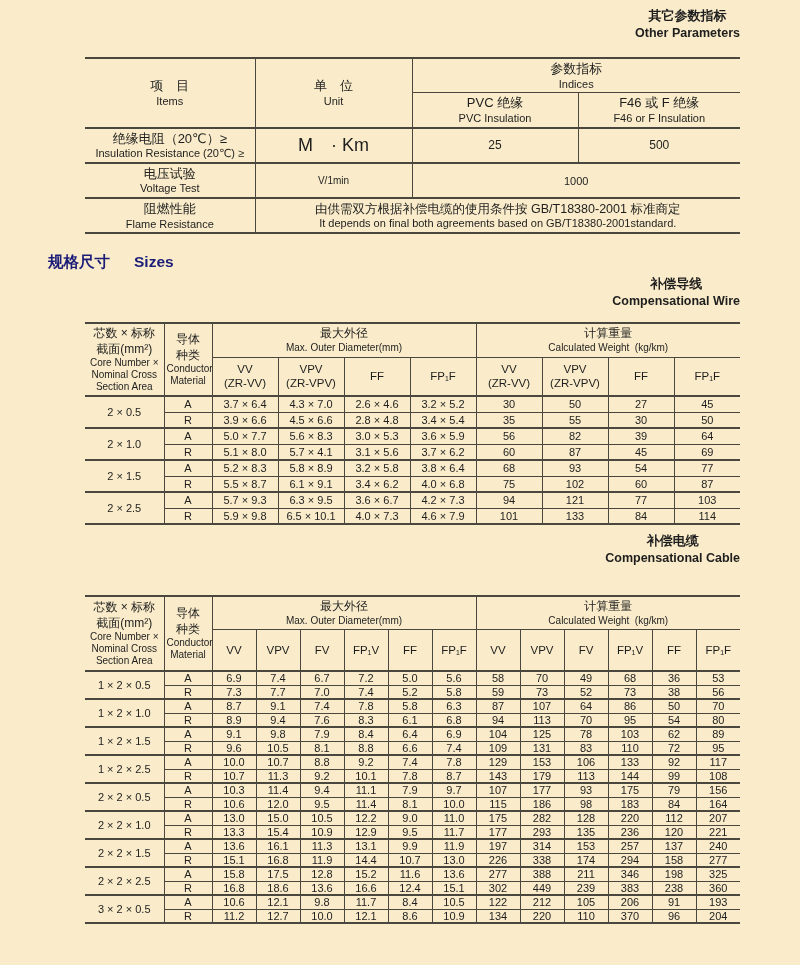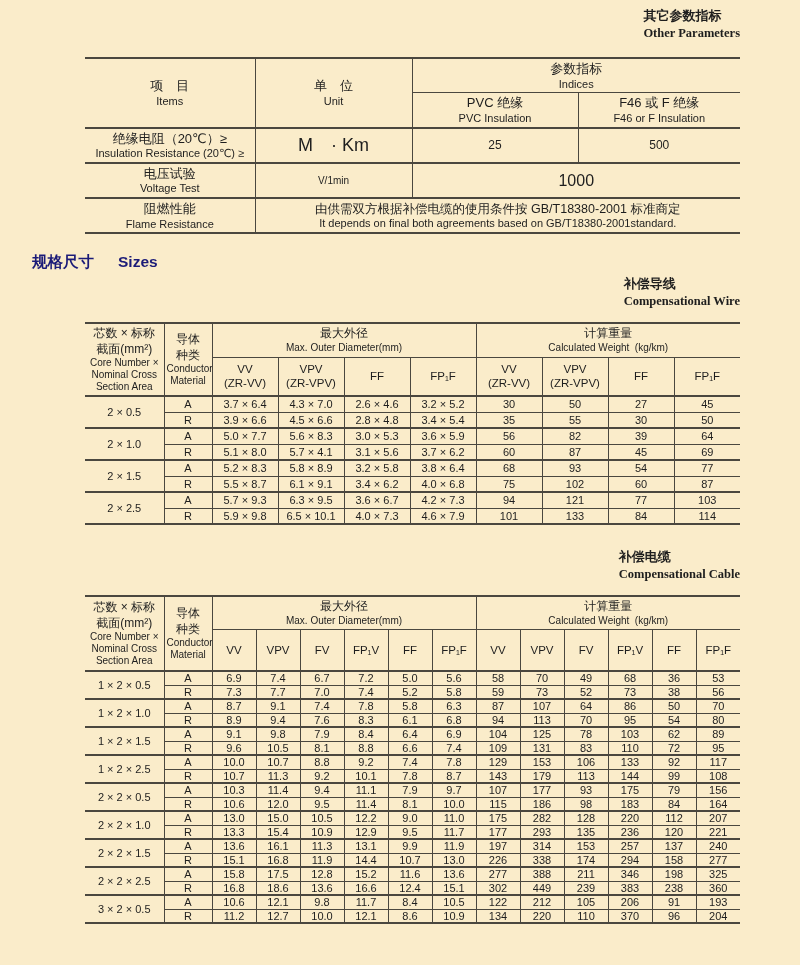--- a/index.html
+++ b/index.html
@@ -5,24 +5,24 @@
   * { box-sizing: border-box; }
   html, body { margin: 0; padding: 0; }
   body {
     width: 800px; height: 965px;
     position: relative;
     background: var(--background, #FAECCA);
     color: var(--text, #1E1E1E);
     font-family: "Liberation Sans", "DejaVu Sans", sans-serif;
     overflow: hidden;
   }
-  .rtitle { position: absolute; right: 60px; text-align: left; line-height: 1.3; font-family: Liberation Serif, serif; }
+  .rtitle { position: absolute; right: 60px; text-align: center; line-height: 1.3; }
   .rz { font-size: 13px; font-weight: 700; }
   .re { font-size: 12.5px; font-weight: 700; }
-  .sect { position: absolute; top: 252px; left: 32px; color: var(--accent_blue, #1B1B78); font-weight: 700; font-size: 15.5px; }
+  .sect { position: absolute; top: 252px; left: 48px; color: var(--accent_blue, #1B1B78); font-weight: 700; font-size: 15.5px; }
   .sect .se { margin-left: 24px; }
 
   table.tbl {
     position: absolute; left: 85px; width: 655px;
     border-collapse: collapse; table-layout: fixed;
     border-top: 2px solid var(--line, #4A473F);
     border-bottom: 2px solid var(--line, #4A473F);
   }
   .tbl td {
     border: 1px solid var(--line, #4A473F);
@@ -101,21 +101,21 @@
         <td class="pre" style="font-size:18px">M　· Km</td>
         <td style="font-size:12px">25</td>
         <td style="font-size:12px">500</td>
       </tr>
       <tr class="hrow">
         <td>
           <div class="zh">电压试验</div>
           <div class="en">Voltage Test</div>
         </td>
         <td style="font-size:10px">V/1min</td>
-        <td colspan="2" style="font-size:16px">1000</td>
+        <td colspan="2" style="font-size:11px">1000</td>
       </tr>
       <tr class="hrow">
         <td>
           <div class="zh">阻燃性能</div>
           <div class="en">Flame Resistance</div>
         </td>
         <td colspan="3" class="note">
           <div class="zh" style="font-size:12.5px">由供需双方根据补偿电缆的使用条件按 GB/T18380-2001 标准商定</div>
           <div class="en">It depends on final both agreements based on GB/T18380-2001standard.</div>
         </td>
@@ -273,21 +273,21 @@
           <td>4.0 × 7.3</td>
           <td>4.6 × 7.9</td>
           <td>101</td>
           <td>133</td>
           <td>84</td>
           <td>114</td>
         </tr>
       </tbody>
   </table>
 
-  <div class="rtitle" style="top:549px">
+  <div class="rtitle" style="top:533px">
     <div class="rz">补偿电缆</div>
     <div class="re">Compensational Cable</div>
   </div>
 
   <table class="tbl data cable" style="top:595px">
     <colgroup>
       <col style="width:79px">
         <col style="width:48px">
       <col style="width:44px">
         <col style="width:44px">

